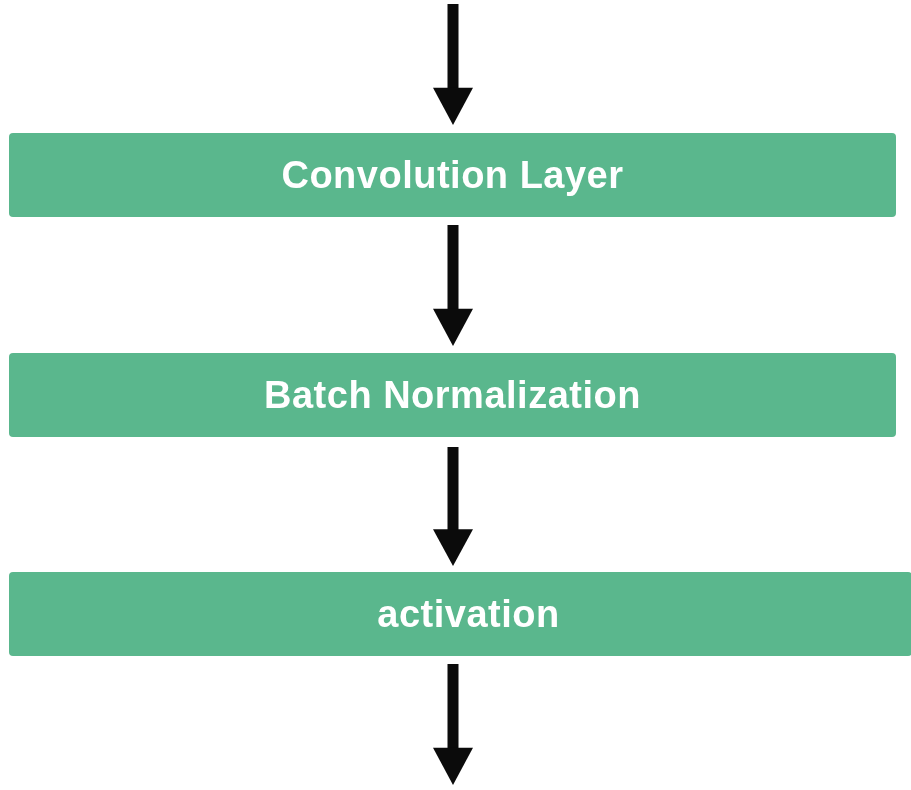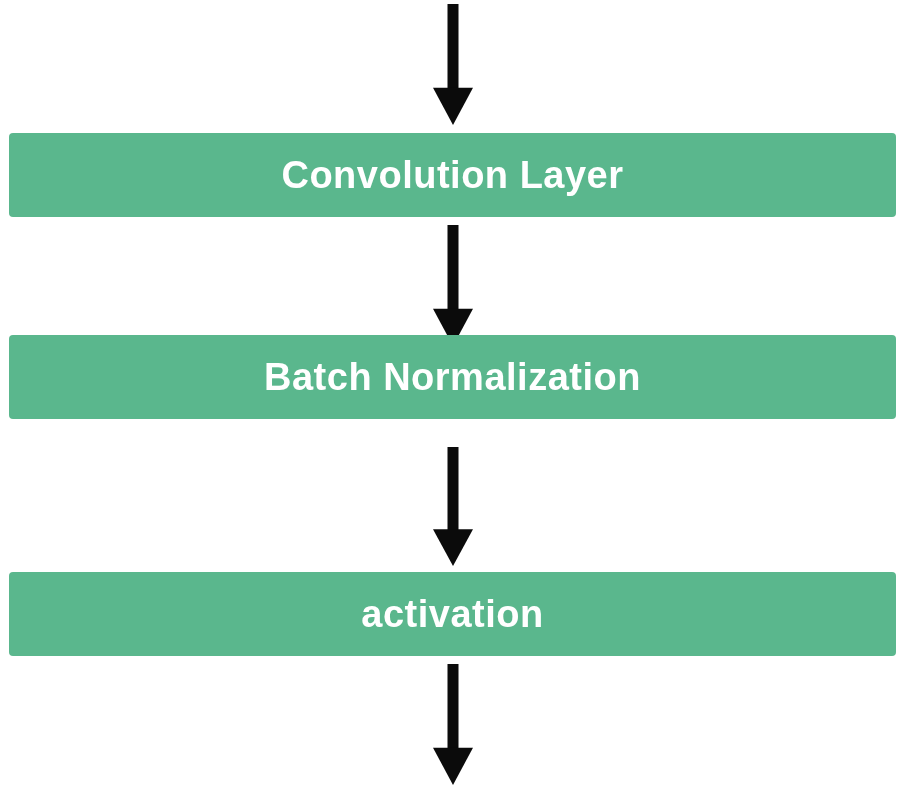--- a/index.html
+++ b/index.html
@@ -39,22 +39,22 @@
   .arrow svg {
     display: block;
     width: 100%;
     height: 100%;
   }
   #arrow-1 { top: 4px;   height: 121px; }
   #arrow-2 { top: 225px; height: 121px; }
   #arrow-3 { top: 447px; height: 119px; }
   #arrow-4 { top: 664px; height: 121px; }
   #node-1 { top: 133px; }
-  #node-2 { top: 335px; }
-  #node-3 { top: 572px; }
+  #node-2 { top: 353px; }
+  #node-3 { top: 572px; padding-left: 16px; }
 </style>
 </head>
 <body>
 
 <div class="canvas" style="background-color: rgb(255, 255, 255);">
 
   <div class="arrow" id="arrow-1" style="color: rgb(11, 11, 11);">
     <svg viewBox="0 0 40 120" preserveAspectRatio="none" fill="currentColor" aria-hidden="true">
       <rect x="14.5" y="0" width="11" height="86"></rect>
       <polygon points="0,83 40,83 20,120"></polygon>

